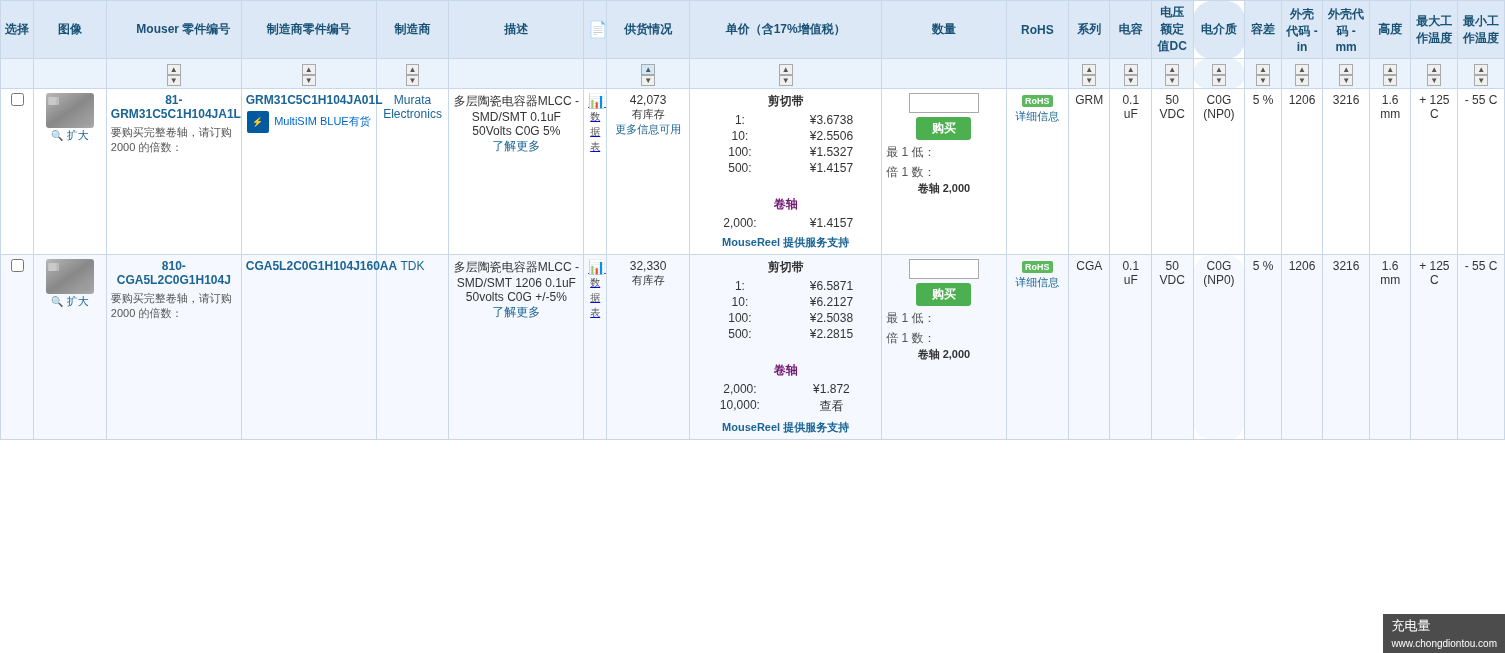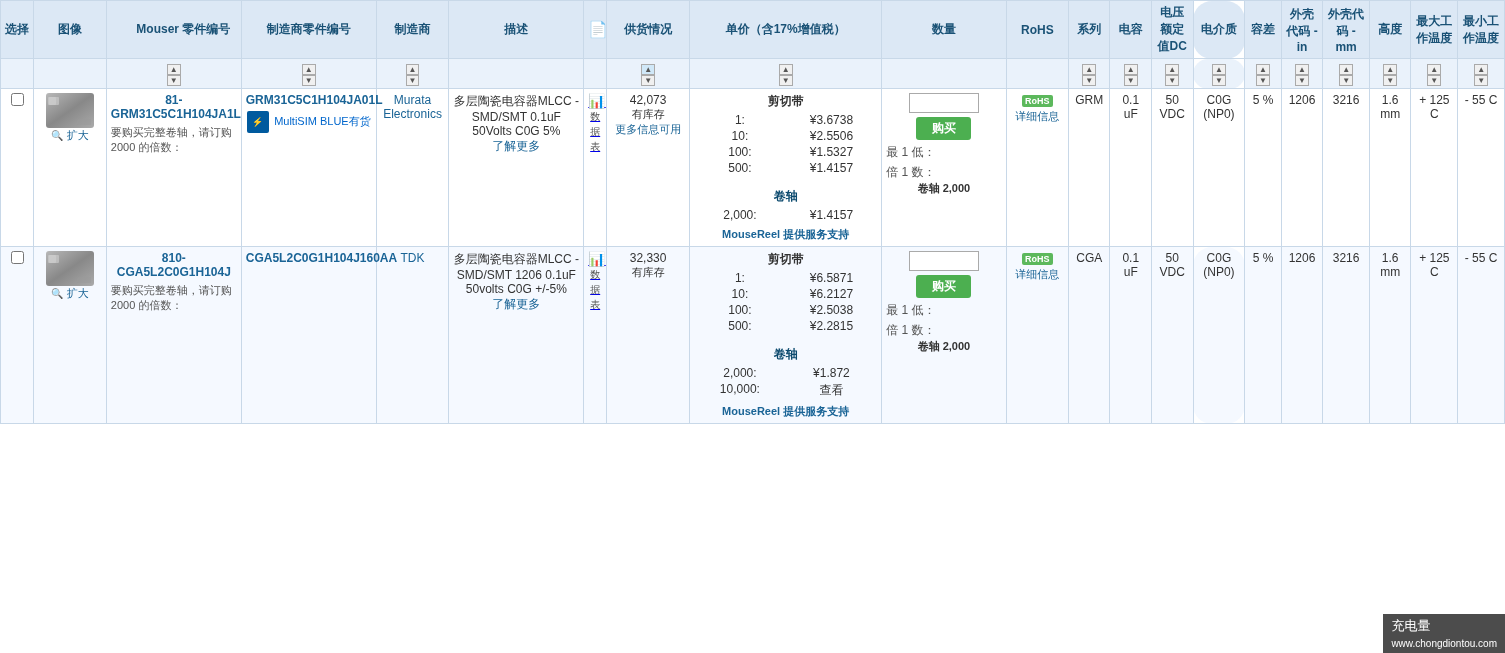--- a/index.html
+++ b/index.html
@@ -140,22 +140,22 @@
       padding: 1px 2px;
       background: transparent;
     }
     .price-section-title {
       font-weight: bold;
       color: #333;
       margin-bottom: 2px;
     }
     .price-reel-title {
       font-weight: bold;
-      color: #0c4a6e;
-      margin-top: 12px;
+      color: #701a75;
+      margin-top: 20px;
       margin-bottom: 2px;
     }
 
     .mousereel-link {
       color: #1a6496;
       text-decoration: none;
       font-size: 11px;
       font-weight: bold;
     }
 

